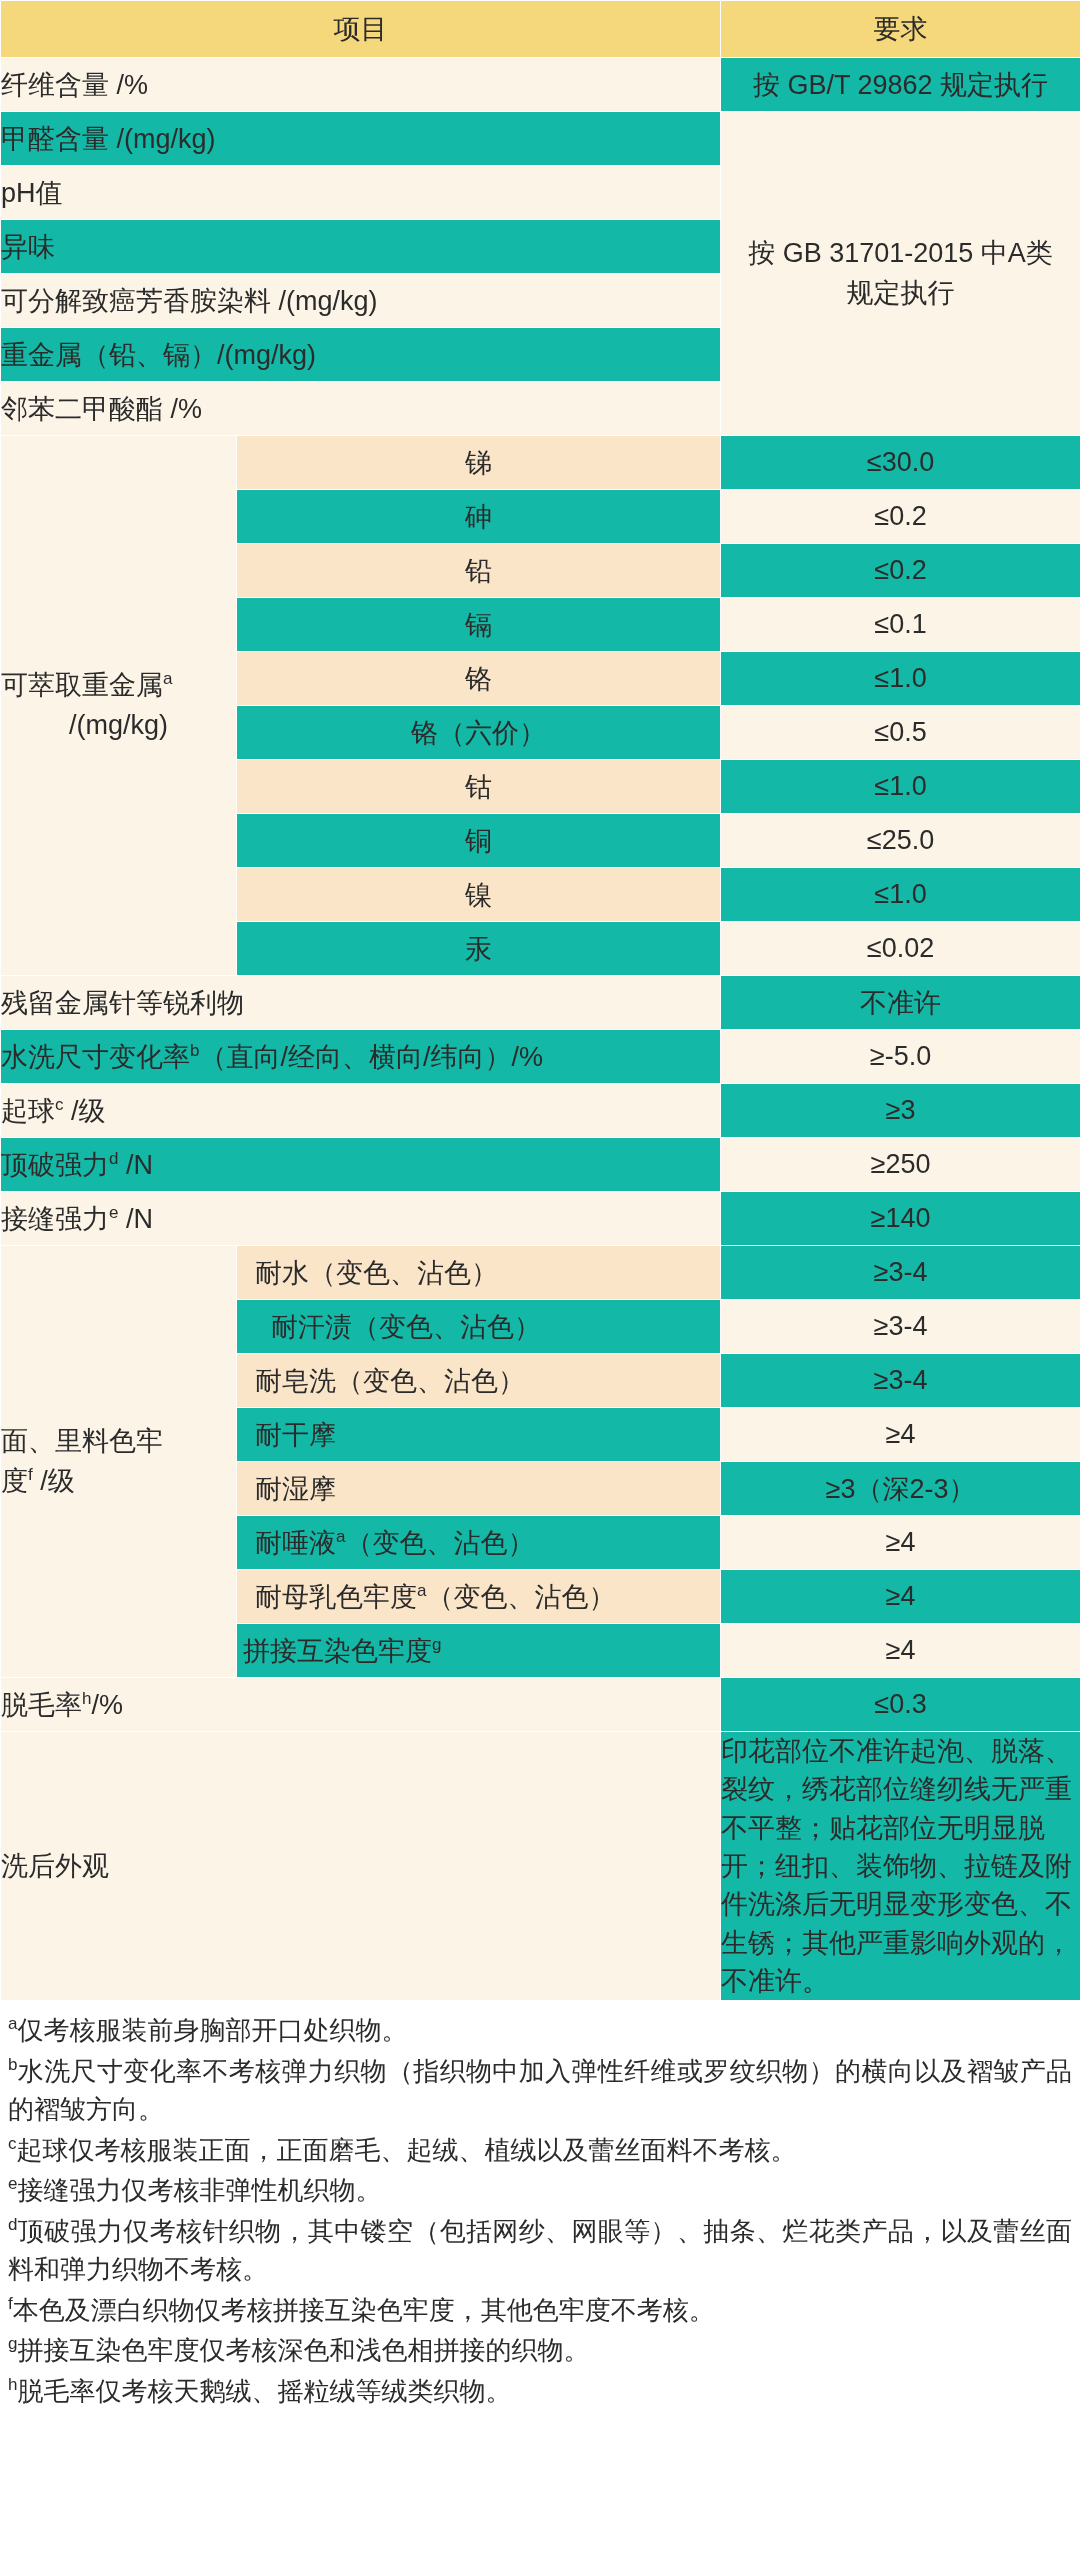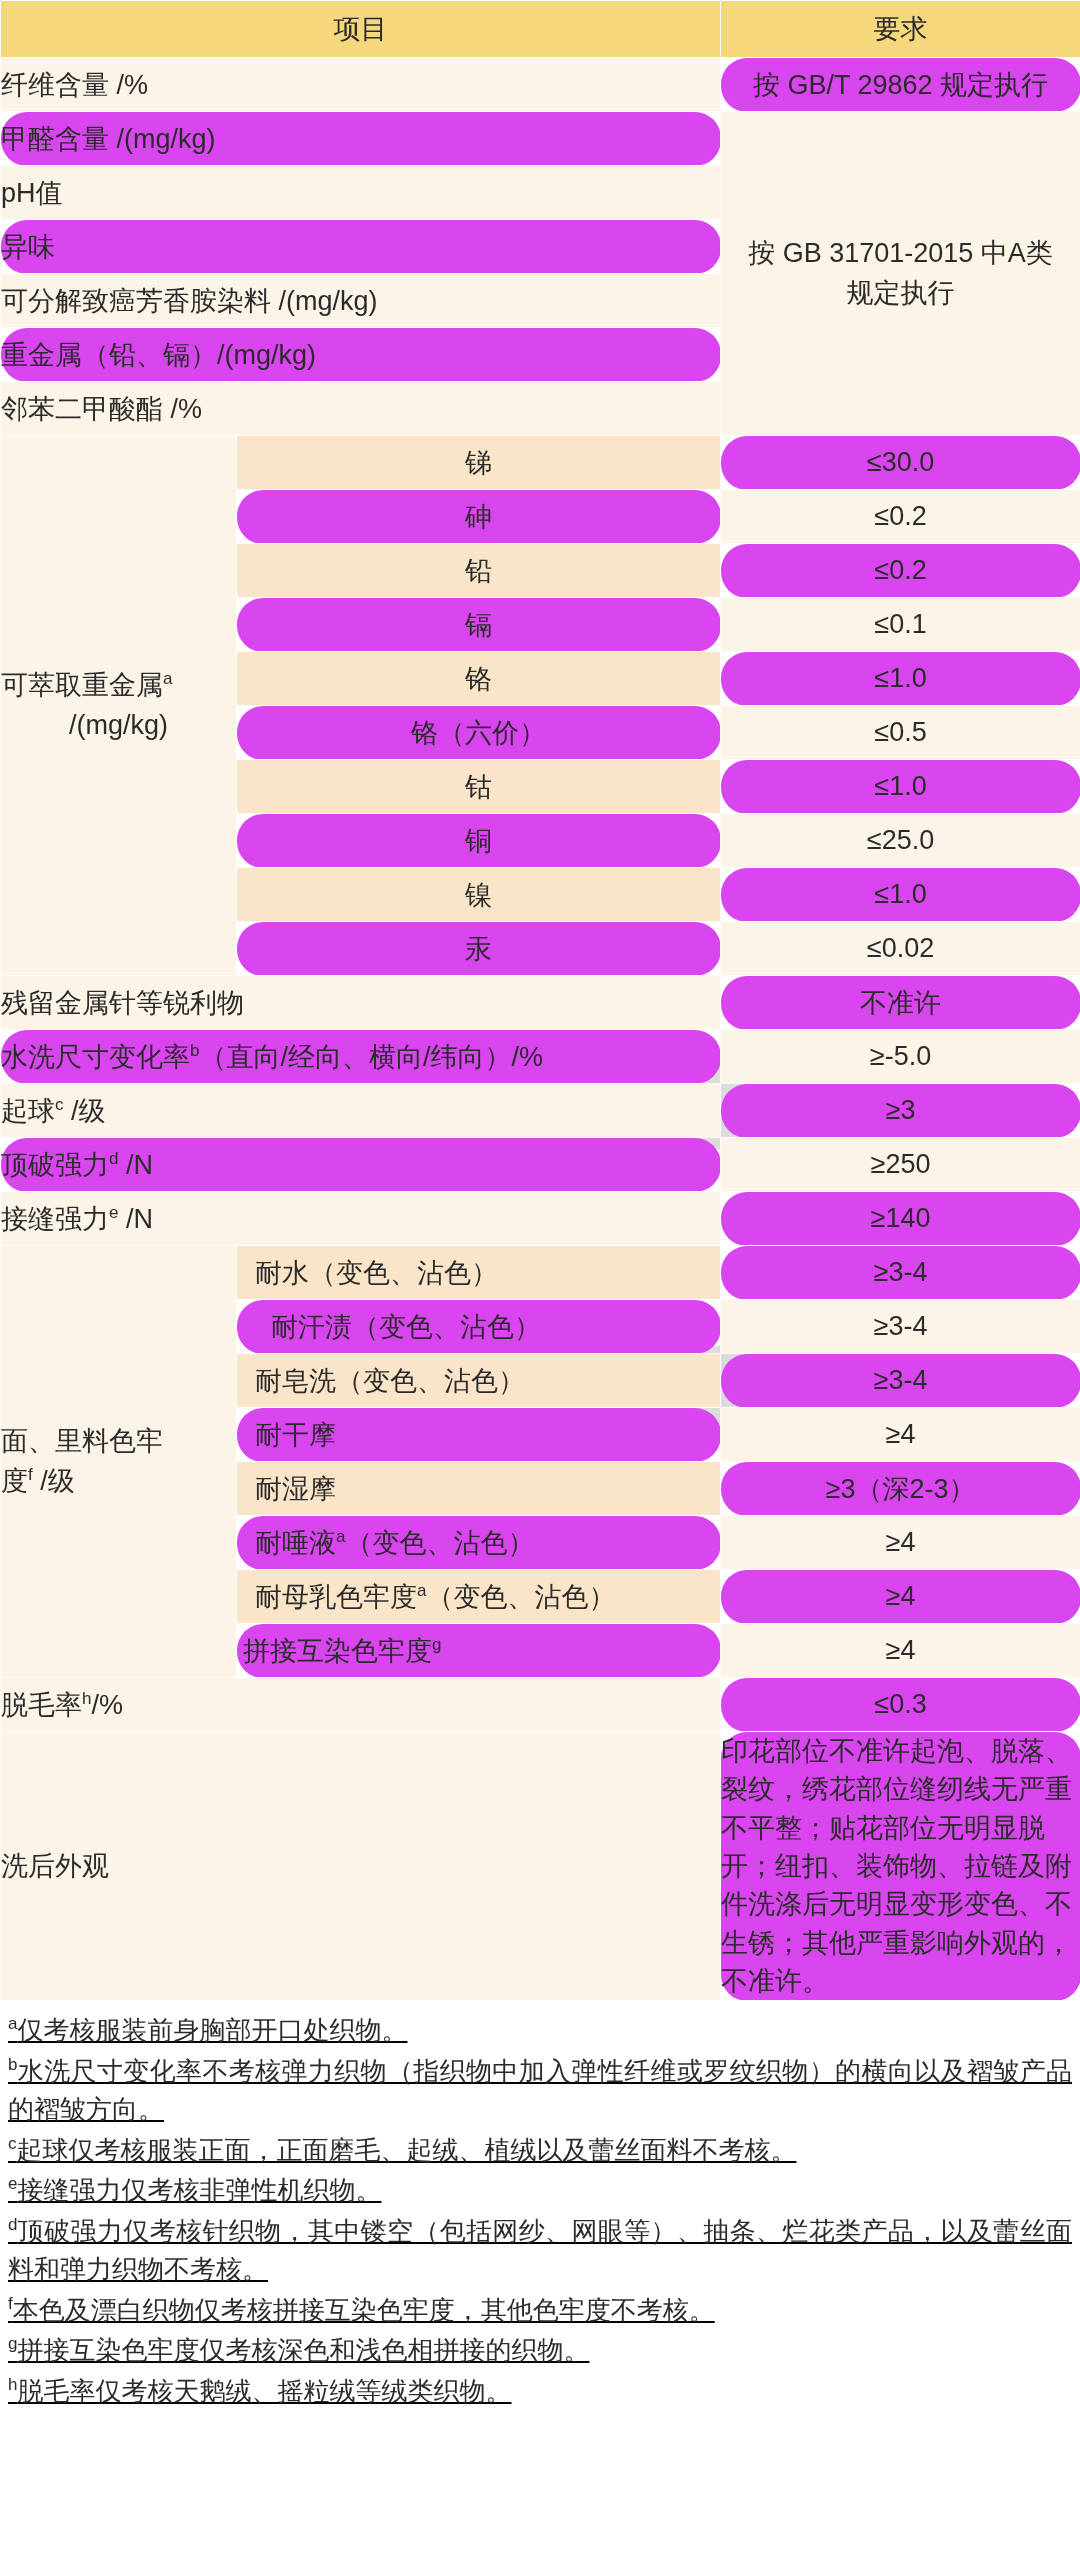--- a/index.html
+++ b/index.html
@@ -58,21 +58,21 @@
     height: 53px;
     vertical-align: middle;
   }
   .left {
     text-align: left;
     padding-left: 14px;
   }
   .center {
     text-align: center;
   }
-  .band-a { background: #d946ef; border-radius: 26px; }
+  .band-a { background: #14b8a6; }
   .band-b { background: #fdf4e8; }
   .band-c { background: #fbe5c9; }
 
   .tall {
     vertical-align: middle;
     text-align: left;
     padding-left: 14px;
   }
   .valcenter {
     text-align: center;
@@ -88,21 +88,20 @@
   sup {
     font-size: 17px;
     vertical-align: super;
     line-height: 0;
   }
 
   .notes {
     padding: 10px 8px 12px 8px;
     position: relative;
     z-index: 2;
-    text-decoration: underline;
   }
   .note {
     font-size: 26px;
     color: #2b2b2b;
     line-height: 1.48;
     margin: 0 0 2px 0;
     text-align: justify;
   }
   .note sup {
     font-size: 17px;

